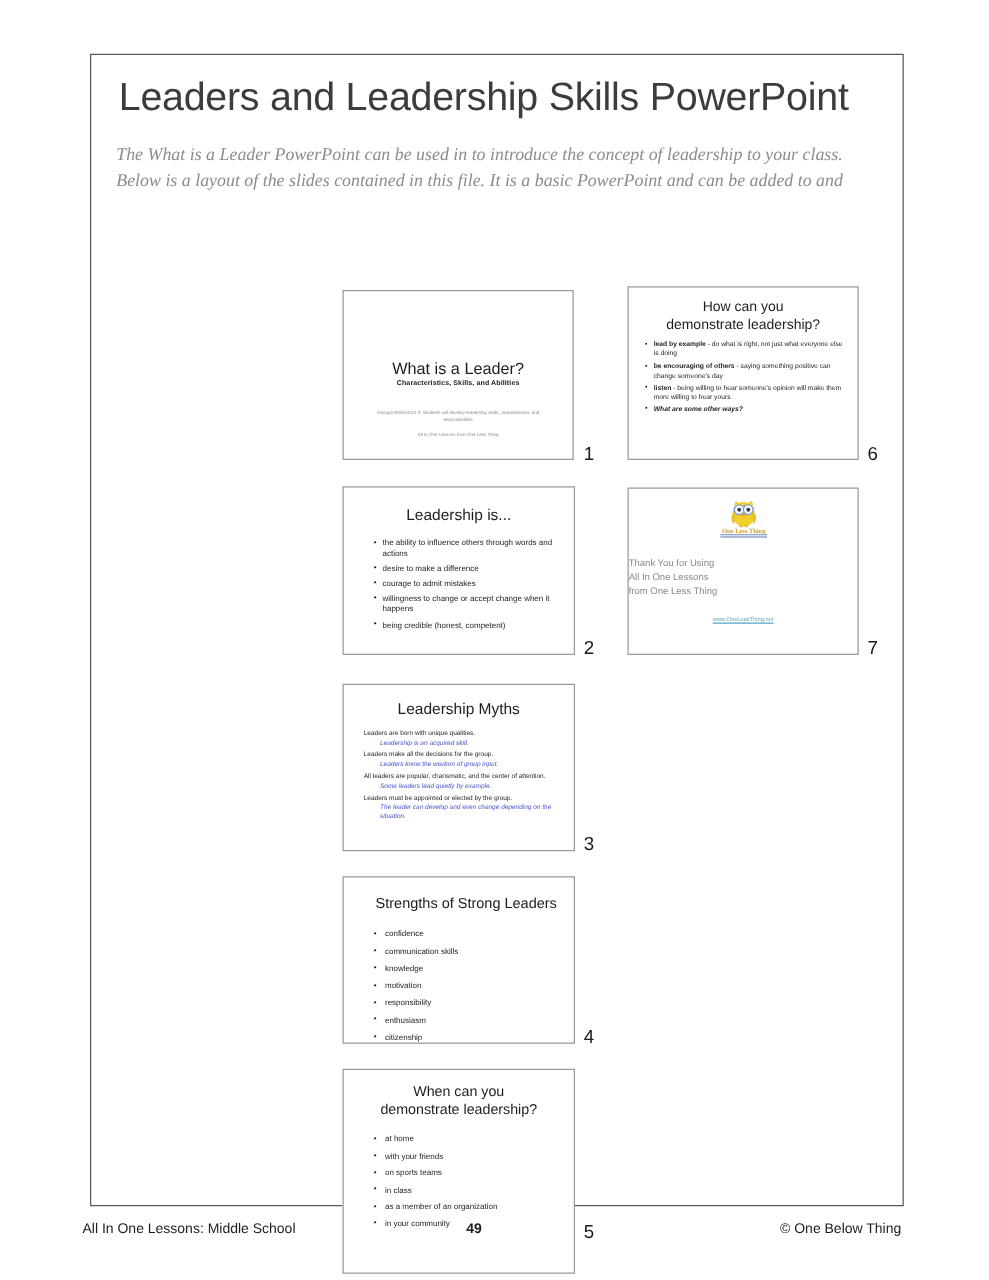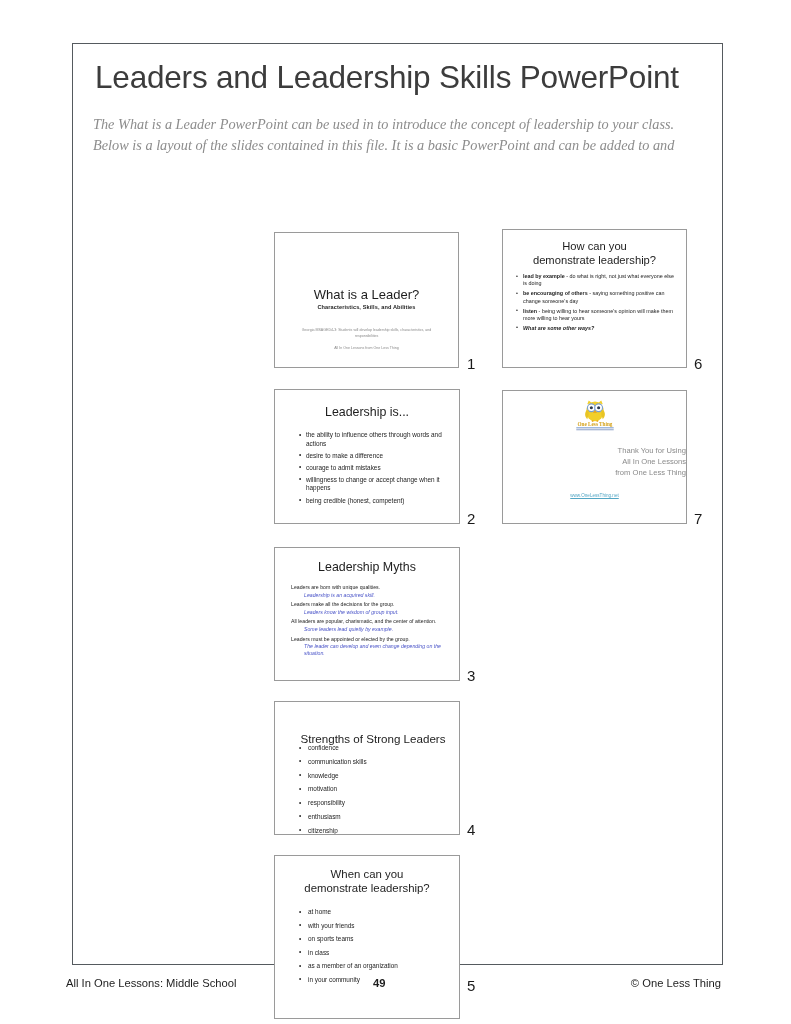--- a/index.html
+++ b/index.html
@@ -109,35 +109,35 @@
   #slide2 { left: 201px; top: 345px; width: 186px; height: 135px; }
   #slide2 .t1 { position:absolute; left:0; right:0; top:15px; font-size:12.4px; }
   #slide2 ul { position:absolute; left:24px; right:10px; top:41px; font-size:6.4px; line-height:8.6px; }
   #slide2 ul li { margin-bottom:3.5px; padding-left:7px; }
   #num2 { left: 394px; top: 466px; }
 
   
   #slide7 { left: 429px; top: 346px; width: 185px; height: 134px; }
   .logo-wrap { position:absolute; left:0; right:0; top:9px; display:flex; justify-content:center; }
   .logo { width: 52px; }
-  #slide7 .thanks { position:absolute; left:0; right:0; top:55px; text-align:right; font-size:7.6px; line-height:10.8px; color:#8a8a8a; }
+  #slide7 .thanks { position:absolute; left:0; right:0; top:55px; text-align:left; font-size:7.6px; line-height:10.8px; color:#8a8a8a; }
   #slide7 .link { position:absolute; left:0; right:0; top:102px; text-align:center; font-size:4.6px; color:#53a6c4; text-decoration:underline; }
   #num7 { left: 621px; top: 466px; }
 
   
   #slide3 { left: 201px; top: 503px; width: 186px; height: 134px; }
   #slide3 .t1 { position:absolute; left:0; right:0; top:12px; font-size:12.4px; }
   #slide3 .myths { position:absolute; left:16px; right:10px; top:36px; font-size:5.2px; line-height:7.1px; color:#1d1d1d; }
   #slide3 .myth { margin-bottom:0.5px; }
   #slide3 .ans { color:#4a54c8; font-style:italic; padding-left:13px; margin-bottom:2.5px; }
   #num3 { left: 394px; top: 623px; }
 
   
   #slide4 { left: 201px; top: 657px; width: 186px; height: 134px; }
-  #slide4 .t1 { position:absolute; left:12px; right:0; top:14px; font-size:11.6px; text-align:center;margin-top:16px; }
+  #slide4 .t1 { position:absolute; left:12px; right:0; top:14px; font-size:11.6px; text-align:center; }
   #slide4 ul { position:absolute; left:24px; right:10px; top:40px; font-size:6.4px; line-height:12.8px; }
   #num4 { left: 394px; top: 777px; }
 
   
   #slide5 { left: 201px; top: 811px; width: 186px; height: 164px; }
   #slide5 .t1 { position:absolute; left:0; right:0; top:11px; font-size:11.4px; line-height:14px; }
   #slide5 ul { position:absolute; left:24px; right:10px; top:50px; font-size:6.4px; line-height:12.6px; }
   #num5 { left: 394px; top: 933px; }
 
   
@@ -281,14 +281,14 @@
       <li>in your community</li>
     </ul>
   </div>
   <div class="slidenum" id="num5">5</div>
 
 </div>
 
 <div class="footer">
   <span class="left">All In One Lessons: Middle School</span>
   <span class="center">49</span>
-  <span class="right">© One Less Thing</span>
+  <span class="right">© One Below Thing</span>
 </div>
 
 </body></html>

